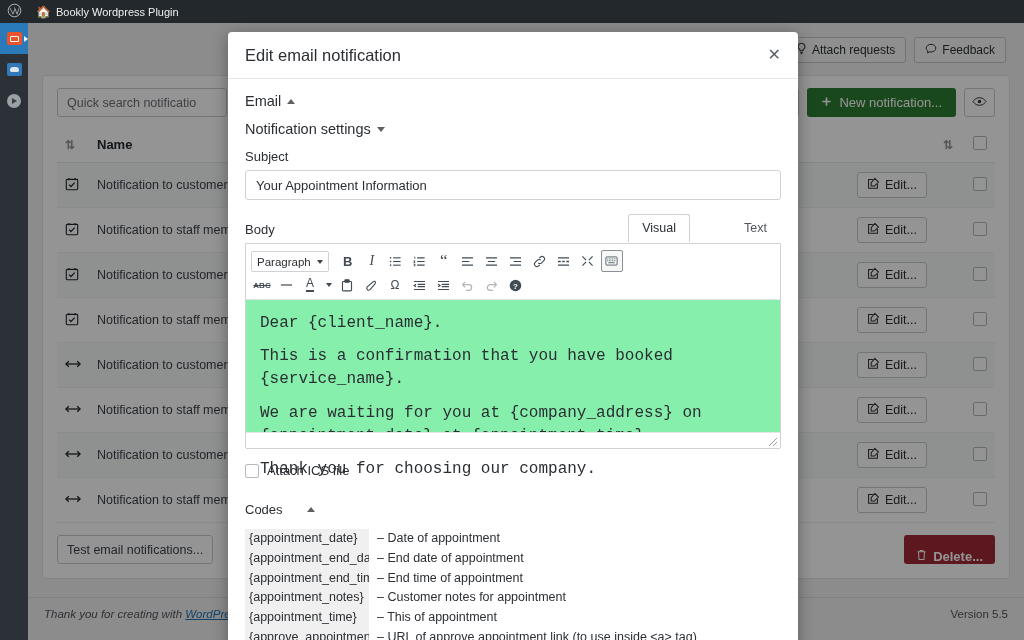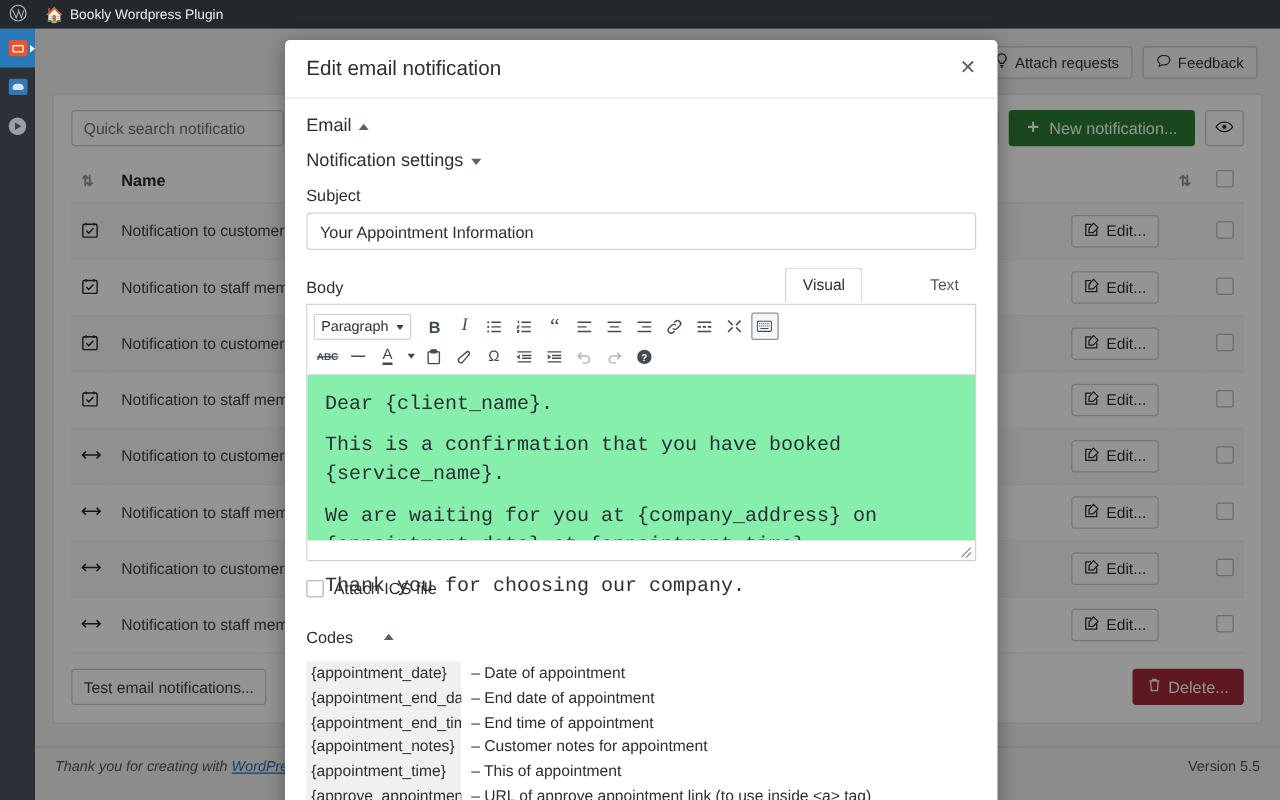--- a/index.html
+++ b/index.html
@@ -104,21 +104,21 @@
   .edit-btn {
     display: inline-flex; align-items: center; gap: 5px; height: 26px; padding: 0 9px;
     border: 1px solid #c7cbd0; border-radius: 3px; background: #fff; font-size: 12.5px;
     color: #2b2f33;
   }
   .chk { width: 14px; height: 14px; border: 1px solid #b4b9be; border-radius: 2px; background: #fff;
     display: inline-block; }
   .panel-foot { display: flex; align-items: center; margin-top: 12px; }
   .red-btn {
     height: 29px; background: #a02834; color: #fff; border: none; border-radius: 3px;
-    padding: 0 12px; display: flex; align-items: center; gap: 6px; font-size: 13px;
+    padding: 0 12px; display: flex; align-items: flex-end; gap: 6px; font-size: 13px; font-weight: bold;
   }
   .wp-foot {
     display: flex; align-items: center; padding: 10px 16px; margin-top: 18px;
     border-top: 1px solid #dcdcde; font-size: 11.5px; color: #50575e; font-style: italic;
   }
   .wp-foot a { color: #2271b1; }
   .wp-foot .ver { margin-left: auto; font-style: normal; }
 
   
   .overlay {

